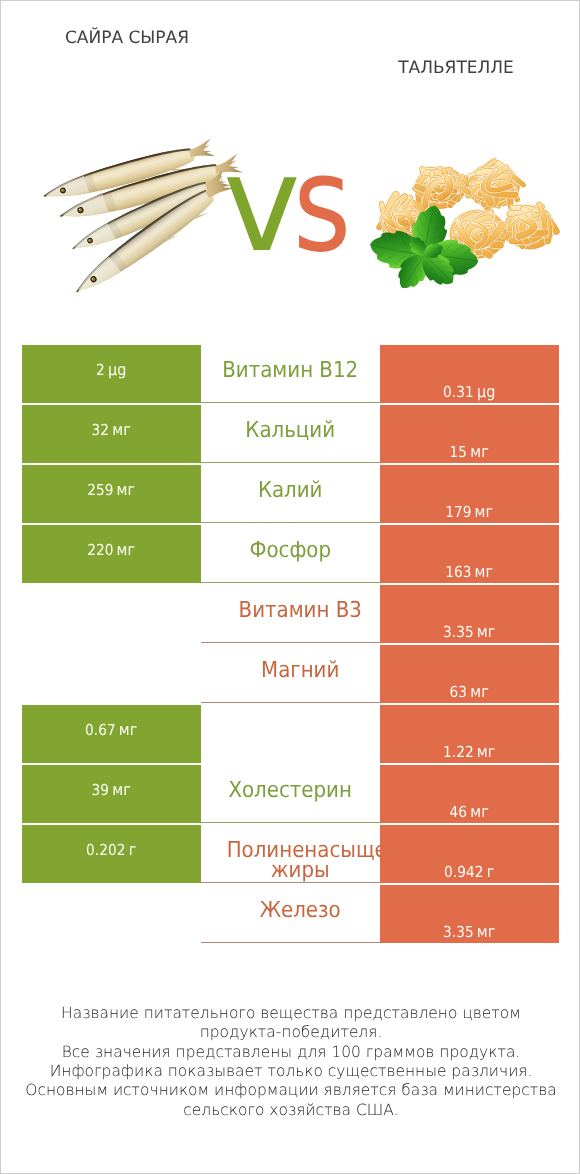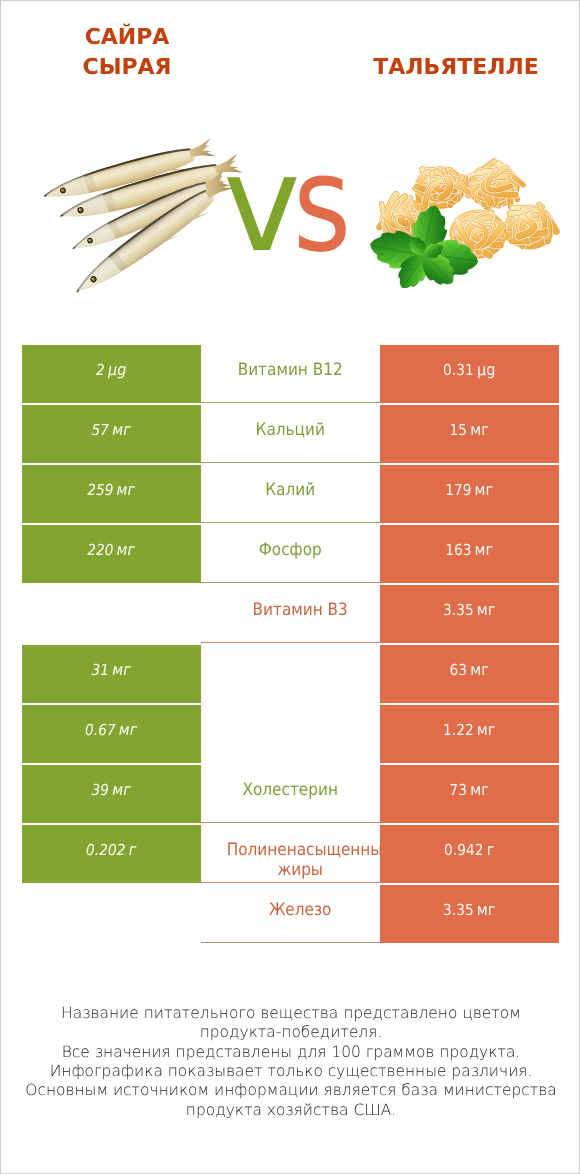--- a/index.html
+++ b/index.html
@@ -4,48 +4,48 @@
 <title>Сайра сырая vs Тальятелле</title>
 <style>
   html,body{margin:0;padding:0;background:#fff;}
   body{width:580px;height:1174px;overflow:hidden;
        font-family:"DejaVu Sans Condensed","DejaVu Sans",sans-serif;
        -webkit-font-smoothing:antialiased;text-rendering:geometricPrecision;}
   #page{position:relative;box-sizing:border-box;width:580px;height:1174px;opacity:0.9999;
         border:1px solid #cdcdcd;background:#fff;overflow:hidden;}
 
   
-  .title{position:absolute;text-align:center;color:#c2410c;
+  .title{position:absolute;text-align:center;color:#404040;
          font-family:"DejaVu Sans","DejaVu Sans Condensed",sans-serif;
-         font-size:22px;font-weight:700;line-height:30.3px;}
+         font-size:17px;font-weight:400;line-height:30.3px;}
   #title-left {left:46px; top:21.6px; width:160px;}
   #title-right{left:355px;top:51.9px; width:200px;}
 
   
   #img-left {position:absolute;left:36px; top:141px;width:230px;height:175px;}
   #img-right{position:absolute;left:372px;top:152px;width:190px;height:138px;}
   #vs{position:absolute;left:222px;top:149px;width:150px;height:110px;
       font-family:"DejaVu Sans","DejaVu Sans Condensed",sans-serif;
       font-size:133px;line-height:110px;text-align:left;font-weight:400;white-space:nowrap;}
   #vs .v{color:#80a52d;display:inline-block;transform:scaleX(0.985);transform-origin:left center;}
   #vs .s{color:#e06c49;display:inline-block;transform:scaleX(0.84);transform-origin:left center;
          margin-left:-9px;}
   svg.art{display:block;width:100%;height:100%;overflow:visible;}
 
   
   #table{position:absolute;left:20.7px;top:344px;width:537px;height:598px;}
   .row{position:absolute;left:0;width:537px;height:58px;}
   .cell{position:absolute;top:0;height:58px;box-sizing:border-box;
         display:flex;align-items:flex-start;justify-content:center;}
   .cleft {left:0;  width:179px;background:#82a532;color:#fdfff4;z-index:3;
-          padding-top:14.9px;line-height:19.8px;font-style:italic;}
+          padding-top:14.9px;line-height:19.8px;}
   .cright{left:358px;width:179px;background:#e06c49;color:#fffbf7;z-index:3;
-          padding-top:14.9px;line-height:19.8px;}
+          padding-top:14.9px;line-height:19.8px;align-items:flex-end;}
   .cmid  {left:179px;width:179px;background:#fff;z-index:1;
-          font-size:17px;line-height:19.8px;text-align:center;overflow:visible;
+          font-size:22px;line-height:19.8px;text-align:center;overflow:visible;
           padding:15.75px 16px 0 16px;}
   .cmid .lbl{display:block;width:147px;}
   .cmid.win-left {color:#7d9e3a;border-bottom:1px solid #93a263;}
   .cmid.win-right{color:#c8653e;border-bottom:1px solid #b58778;padding-left:36px;}
   .val{white-space:nowrap;letter-spacing:0.1px;}
   .num{font-size:15.2px;}
   .unit{font-size:16px;margin-left:-1.6px;}
 
   
   #footer{position:absolute;left:0;top:1003.2px;width:580px;text-align:center;
@@ -547,21 +547,21 @@
         </div>
         <div class="cell cright">
           <span class="val"><span class="num">0.31</span> <span class="unit">µg</span></span>
         </div>
       </div>
       <div class="row" style="top: 60px;">
         <div class="cell cmid win-left">
           <span class="lbl">Кальций</span>
         </div>
         <div class="cell cleft">
-          <span class="val"><span class="num">57</span> <span class="unit">мг</span></span>
+          <span class="val"><span class="num">32</span> <span class="unit">мг</span></span>
         </div>
         <div class="cell cright">
           <span class="val"><span class="num">15</span> <span class="unit">мг</span></span>
         </div>
       </div>
       <div class="row" style="top: 120px;">
         <div class="cell cmid win-left">
           <span class="lbl">Калий</span>
         </div>
         <div class="cell cleft">
@@ -584,22 +584,22 @@
       </div>
       <div class="row" style="top: 240px;">
         <div class="cell cmid win-right">
           <span class="lbl">Витамин B3</span>
         </div>
         <div class="cell cright">
           <span class="val"><span class="num">3.35</span> <span class="unit">мг</span></span>
         </div>
       </div>
       <div class="row" style="top: 300px;">
-        <div class="cell cleft">
-          <span class="val"><span class="num">31</span> <span class="unit">мг</span></span>
+        <div class="cell cmid win-right">
+          <span class="lbl">Магний</span>
         </div>
         <div class="cell cright">
           <span class="val"><span class="num">63</span> <span class="unit">мг</span></span>
         </div>
       </div>
       <div class="row" style="top: 360px;">
         <div class="cell cleft">
           <span class="val"><span class="num">0.67</span> <span class="unit">мг</span></span>
         </div>
         <div class="cell cright">
@@ -607,21 +607,21 @@
         </div>
       </div>
       <div class="row" style="top: 420px;">
         <div class="cell cmid win-left">
           <span class="lbl">Холестерин</span>
         </div>
         <div class="cell cleft">
           <span class="val"><span class="num">39</span> <span class="unit">мг</span></span>
         </div>
         <div class="cell cright">
-          <span class="val"><span class="num">73</span> <span class="unit">мг</span></span>
+          <span class="val"><span class="num">46</span> <span class="unit">мг</span></span>
         </div>
       </div>
       <div class="row" style="top: 480px;">
         <div class="cell cmid win-right">
           <span class="lbl">Полиненасыщенные жиры</span>
         </div>
         <div class="cell cleft">
           <span class="val"><span class="num">0.202</span> <span class="unit">г</span></span>
         </div>
         <div class="cell cright">
@@ -636,15 +636,15 @@
           <span class="val"><span class="num">3.35</span> <span class="unit">мг</span></span>
         </div>
       </div>
     </div>
   <div id="footer">
       <div>Название питательного вещества представлено цветом</div>
       <div>продукта-победителя.</div>
       <div>Все значения представлены для 100 граммов продукта.</div>
       <div>Инфографика показывает только существенные различия.</div>
       <div>Основным источником информации является база министерства</div>
-      <div>продукта хозяйства США.</div>
+      <div>сельского хозяйства США.</div>
     </div>
 </div>
 
 </body></html>

